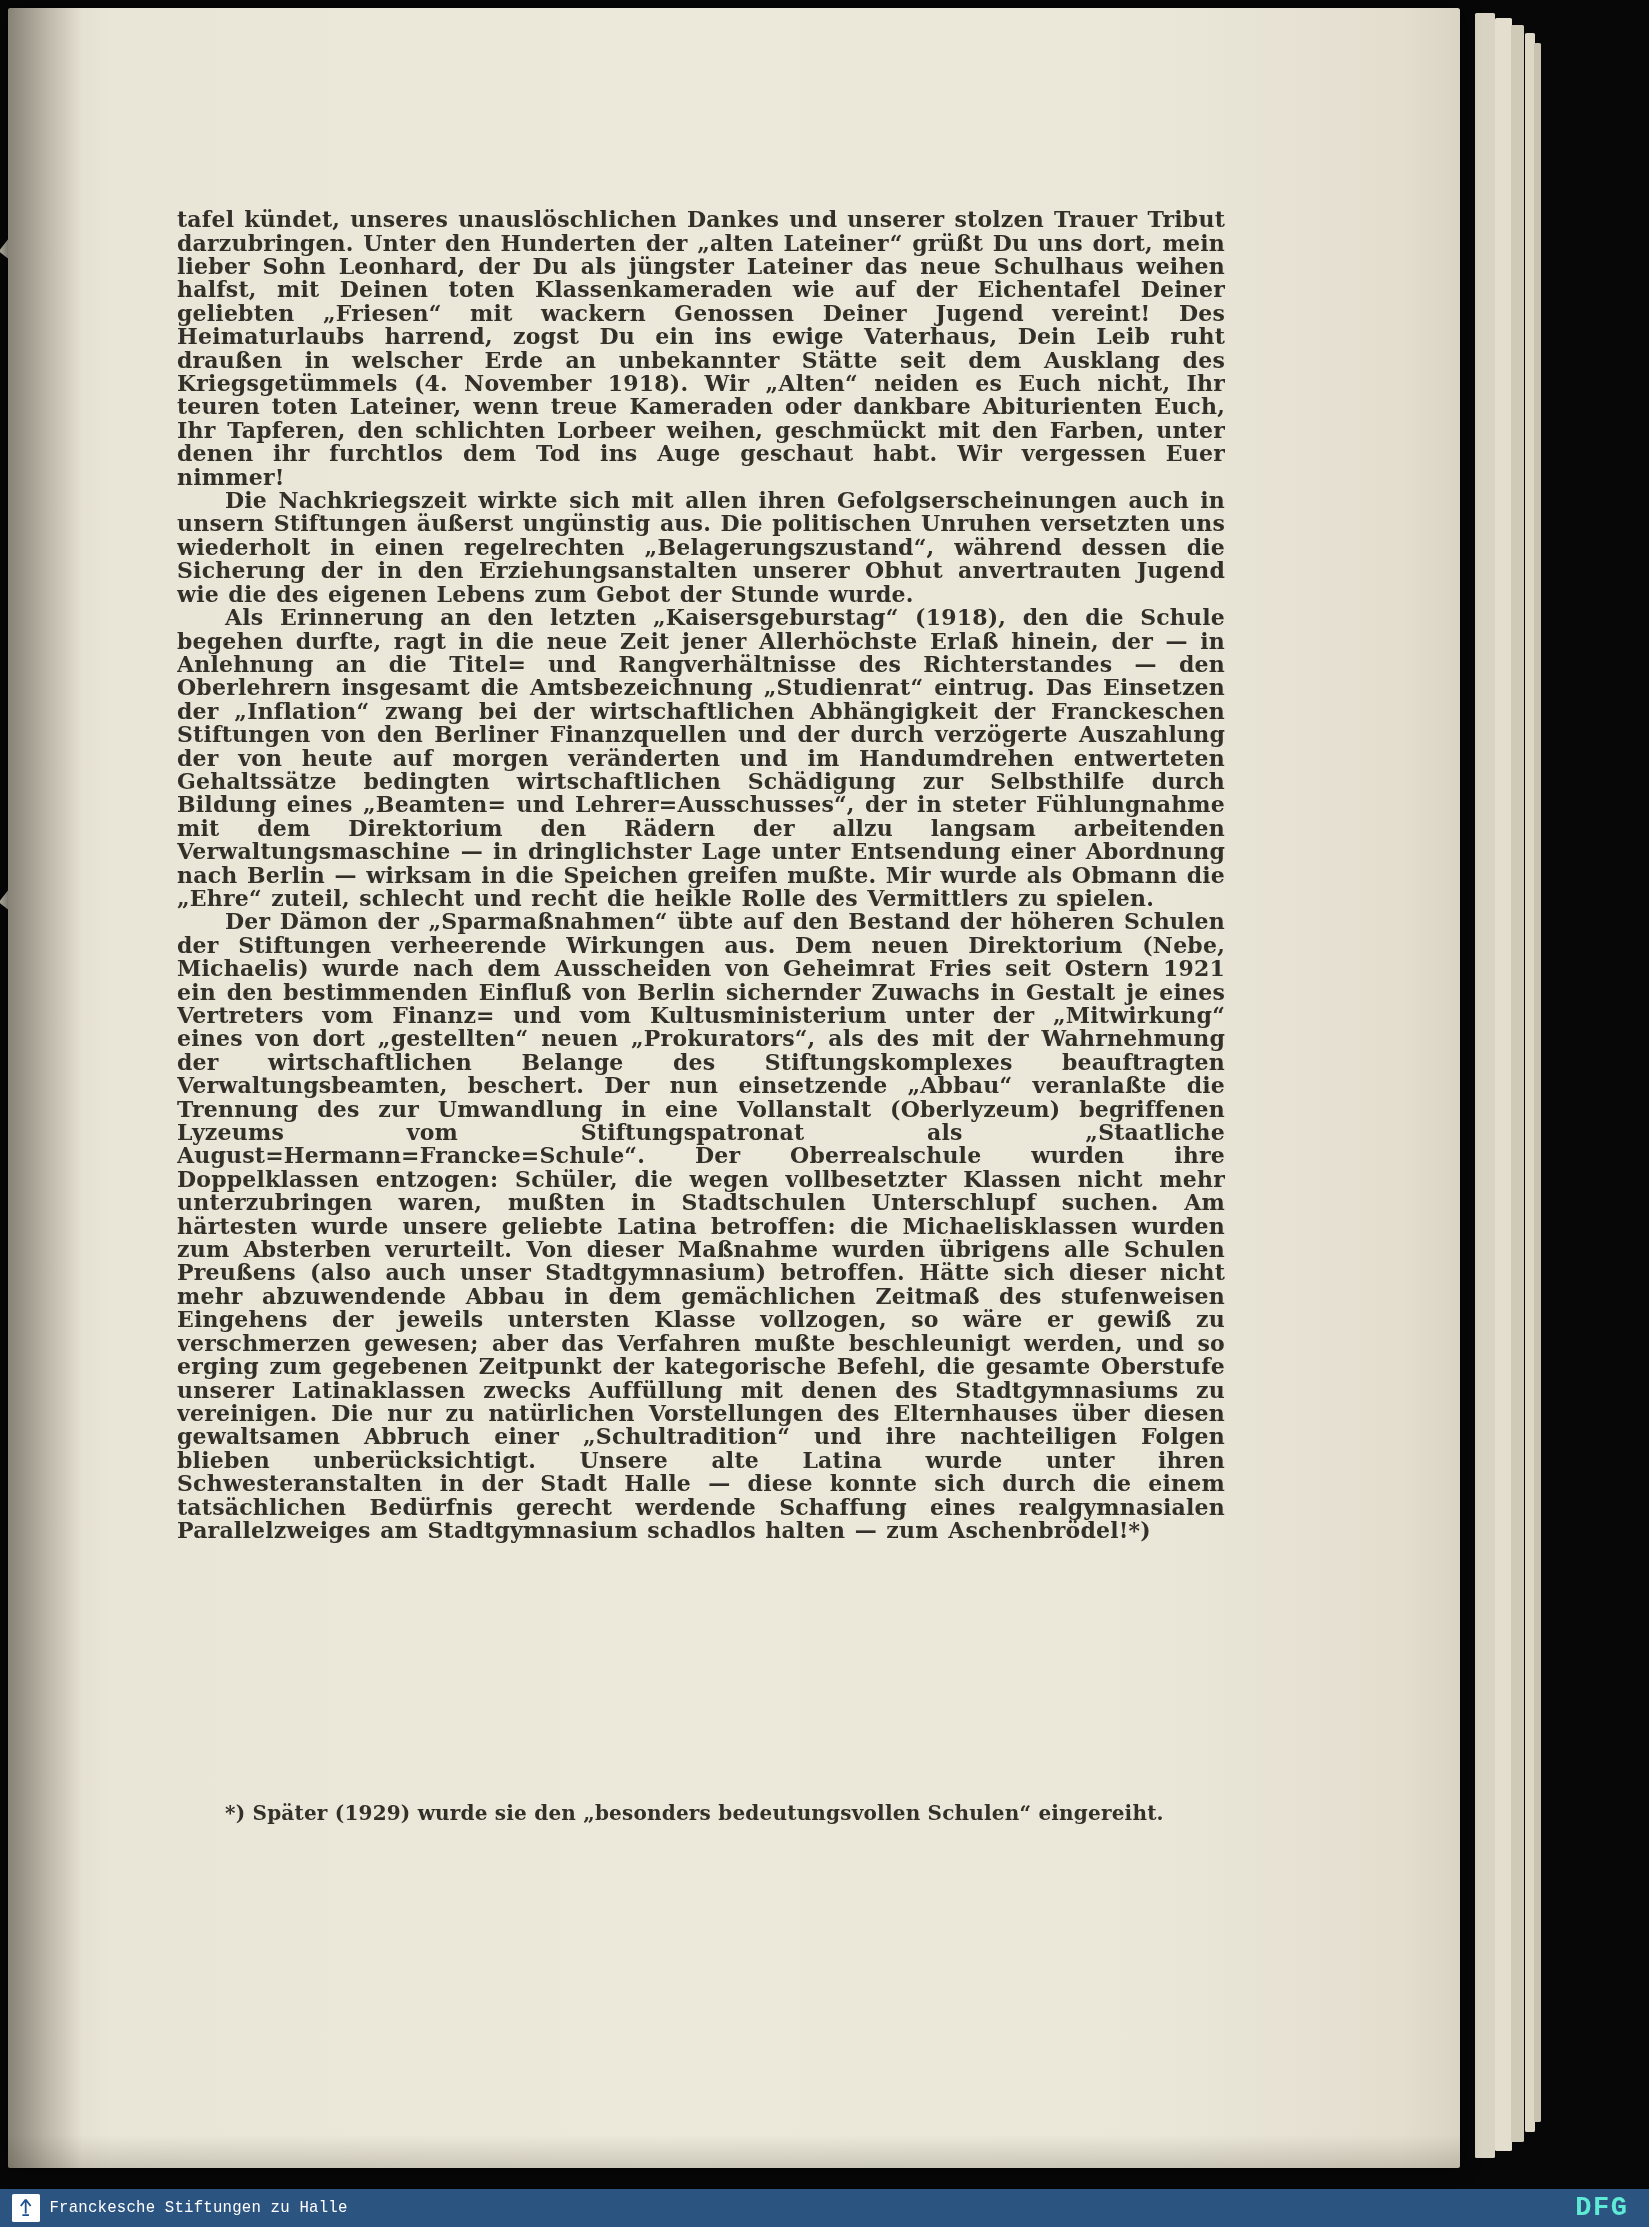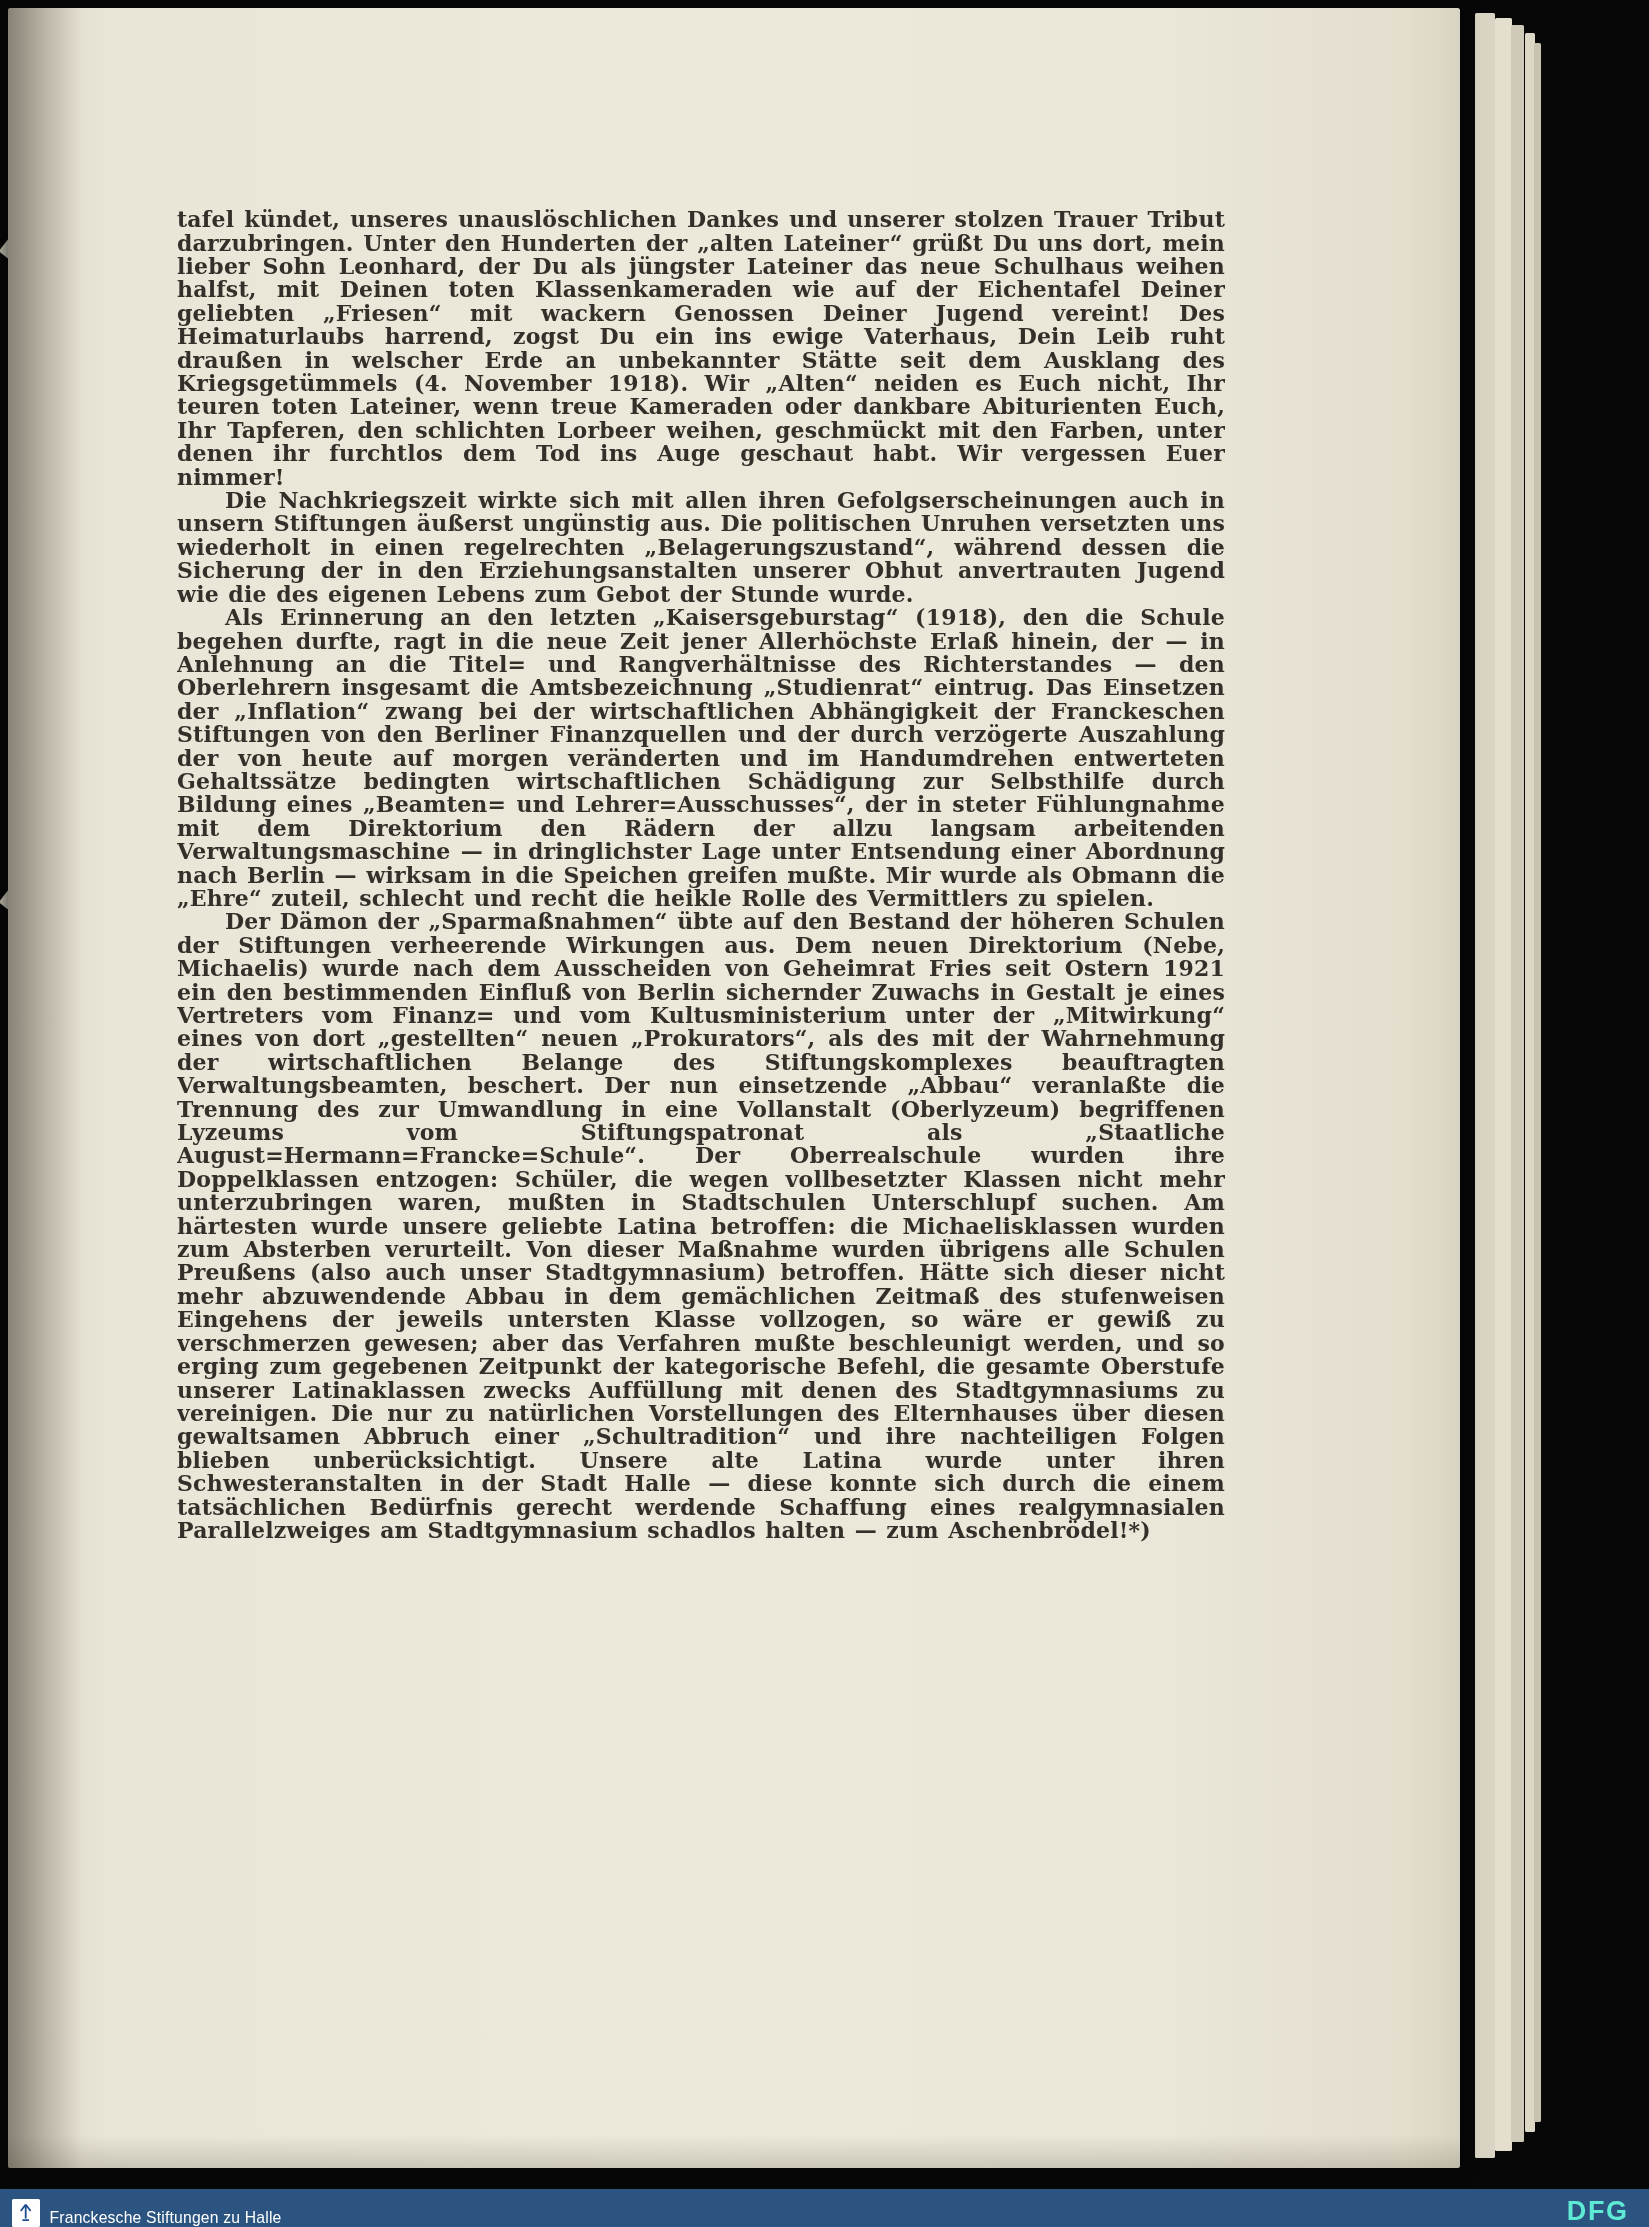--- a/index.html
+++ b/index.html
@@ -53,22 +53,22 @@
     letter-spacing:0.2px;text-align:justify;text-indent:48px;
   }
   .page-number{
     position:absolute;left:169px;top:1902px;width:1048px;
     text-align:right;padding-right:15px;box-sizing:border-box;
     color:#2f2c26;font-size:26.4px;font-weight:bold;
   }
   
   .viewer-footer{
     position:absolute;left:0;bottom:0;width:1650px;height:38px;
-    background:#2c5480;display:flex;align-items:flex-end;
-    font-family:Liberation Sans, sans-serif;
+    background:#2c5480;display:flex;align-items:center;
+    font-family:Liberation Mono, monospace;
   }
   .footer-logo{
     width:28px;height:28px;background:#ffffff;margin-left:11.5px;border-radius:1.6px;
     display:flex;align-items:center;justify-content:center;flex:0 0 auto;
   }
   .footer-label{
     color:#ffffff;font-size:15.7px;margin-left:10px;letter-spacing:0.2px;
   }
   .dfg-logo{
     margin-left:auto;margin-right:21.4px;color:#5eead4;
@@ -91,20 +91,21 @@
   <div class="gutter-shadow"></div>
   <div class="bottom-shade"></div>
 
   <div class="text-block">
     <p>tafel kündet, unseres unauslöschlichen Dankes und unserer stolzen Trauer Tribut darzubringen. Unter den Hunderten der „alten Lateiner“ grüßt Du uns dort, mein lieber Sohn Leonhard, der Du als jüngster Lateiner das neue Schulhaus weihen halfst, mit Deinen toten Klassenkameraden wie auf der Eichentafel Deiner geliebten „Friesen“ mit wackern Genossen Deiner Jugend vereint! Des Heimaturlaubs harrend, zogst Du ein ins ewige Vaterhaus, Dein Leib ruht draußen in welscher Erde an unbekannter Stätte seit dem Ausklang des Kriegsgetümmels (4. November 1918). Wir „Alten“ neiden es Euch nicht, Ihr teuren toten Lateiner, wenn treue Kameraden oder dankbare Abiturienten Euch, Ihr Tapferen, den schlichten Lorbeer weihen, geschmückt mit den Farben, unter denen ihr furchtlos dem Tod ins Auge geschaut habt. Wir vergessen Euer nimmer!</p>
     <p>Die Nachkriegszeit wirkte sich mit allen ihren Gefolgserscheinungen auch in unsern Stiftungen äußerst ungünstig aus. Die politischen Unruhen versetzten uns wiederholt in einen regelrechten „Belagerungszustand“, während dessen die Sicherung der in den Erziehungsanstalten unserer Obhut anvertrauten Jugend wie die des eigenen Lebens zum Gebot der Stunde wurde.</p>
     <p>Als Erinnerung an den letzten „Kaisersgeburstag“ (1918), den die Schule begehen durfte, ragt in die neue Zeit jener Allerhöchste Erlaß hinein, der — in Anlehnung an die Titel= und Rangverhältnisse des Richterstandes — den Oberlehrern insgesamt die Amtsbezeichnung „Studienrat“ eintrug. Das Einsetzen der „Inflation“ zwang bei der wirtschaftlichen Abhängigkeit der Franckeschen Stiftungen von den Berliner Finanzquellen und der durch verzögerte Auszahlung der von heute auf morgen veränderten und im Handumdrehen entwerteten Gehaltssätze bedingten wirtschaftlichen Schädigung zur Selbsthilfe durch Bildung eines „Beamten= und Lehrer=Ausschusses“, der in steter Fühlungnahme mit dem Direktorium den Rädern der allzu langsam arbeitenden Verwaltungsmaschine — in dringlichster Lage unter Entsendung einer Abordnung nach Berlin — wirksam in die Speichen greifen mußte. Mir wurde als Obmann die „Ehre“ zuteil, schlecht und recht die heikle Rolle des Vermittlers zu spielen.</p>
     <p>Der Dämon der „Sparmaßnahmen“ übte auf den Bestand der höheren Schulen der Stiftungen verheerende Wirkungen aus. Dem neuen Direktorium (Nebe, Michaelis) wurde nach dem Ausscheiden von Geheimrat Fries seit Ostern 1921 ein den bestimmenden Einfluß von Berlin sichernder Zuwachs in Gestalt je eines Vertreters vom Finanz= und vom Kultusministerium unter der „Mitwirkung“ eines von dort „gestellten“ neuen „Prokurators“, als des mit der Wahrnehmung der wirtschaftlichen Belange des Stiftungskomplexes beauftragten Verwaltungsbeamten, beschert. Der nun einsetzende „Abbau“ veranlaßte die Trennung des zur Umwandlung in eine Vollanstalt (Oberlyzeum) begriffenen Lyzeums vom Stiftungspatronat als „Staatliche August=Hermann=Francke=Schule“. Der Oberrealschule wurden ihre Doppelklassen entzogen: Schüler, die wegen vollbesetzter Klassen nicht mehr unterzubringen waren, mußten in Stadtschulen Unterschlupf suchen. Am härtesten wurde unsere geliebte Latina betroffen: die Michaelisklassen wurden zum Absterben verurteilt. Von dieser Maßnahme wurden übrigens alle Schulen Preußens (also auch unser Stadtgymnasium) betroffen. Hätte sich dieser nicht mehr abzuwendende Abbau in dem gemächlichen Zeitmaß des stufenweisen Eingehens der jeweils untersten Klasse vollzogen, so wäre er gewiß zu verschmerzen gewesen; aber das Verfahren mußte beschleunigt werden, und so erging zum gegebenen Zeitpunkt der kategorische Befehl, die gesamte Oberstufe unserer Latinaklassen zwecks Auffüllung mit denen des Stadtgymnasiums zu vereinigen. Die nur zu natürlichen Vorstellungen des Elternhauses über diesen gewaltsamen Abbruch einer „Schultradition“ und ihre nachteiligen Folgen blieben unberücksichtigt. Unsere alte Latina wurde unter ihren Schwesteranstalten in der Stadt Halle — diese konnte sich durch die einem tatsächlichen Bedürfnis gerecht werdende Schaffung eines realgymnasialen Parallelzweiges am Stadtgymnasium schadlos halten — zum Aschenbrödel!*)</p>
   </div>
 
+  <div class="footnote">*) Später (1929) wurde sie den „besonders bedeutungsvollen Schulen“ eingereiht.</div>
 
 </div>
 
 <div class="viewer-footer">
   <div class="footer-logo">
     <svg width="21.4" height="21.4" viewBox="0 0 26 26" aria-hidden="true">
       <path d="M13 3 L13 20 M13 3 L7 11 M13 3 L19 11 M9 22 L17 22" stroke="#1d4f8f" stroke-width="2.2" fill="none"></path>
     </svg>
   </div>
   <div class="footer-label">Franckesche Stiftungen zu Halle</div>

